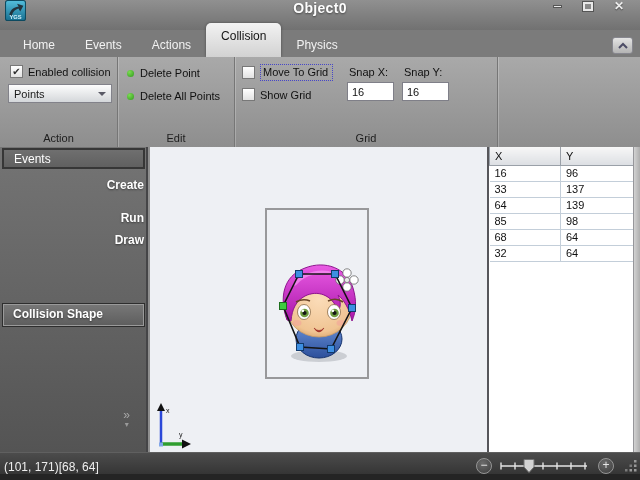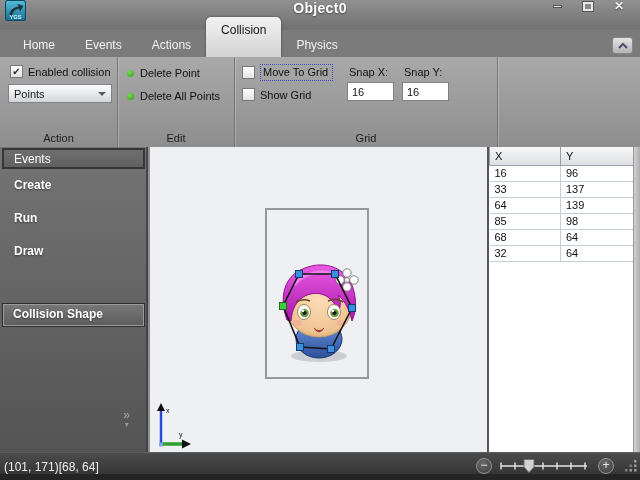--- a/index.html
+++ b/index.html
@@ -17,21 +17,21 @@
   .win-btn { width:14px; height:12px; display:flex; align-items:center; justify-content:center;
     color:#ececec; font-size:11px; cursor:pointer; text-shadow:0 1px 1px rgba(0,0,0,.5); }
   .glyph-min { width:9px; height:3px; background:#e8e8e8; border:1px solid #555; }
   .glyph-max { width:10px; height:9px; border:2px solid #e8e8e8; outline:1px solid #555; }
   .glyph-close { font-weight:bold; font-size:12px; }
 
   
   .tabstrip { position:absolute; left:0; top:30px; width:640px; height:27px; background:#7b7b7b;
     display:flex; align-items:flex-end; padding-left:8px; }
   .tab { height:24px; line-height:24px; padding:0 15px; font-size:12px; color:#f2f2f2; cursor:pointer; }
-  .tab.active { background:linear-gradient(#f2f2f2,#d2d2d2); color:#141414; height:40px; line-height:26px;
+  .tab.active { background:linear-gradient(#f2f2f2,#d2d2d2); color:#141414; height:34px; line-height:26px;
     border-radius:5px 5px 0 0; box-shadow:0 0 3px rgba(0,0,0,.4);margin-top:41px; }
   .ribbon-collapse { margin-left:auto; margin-right:7px; margin-bottom:3px; width:21px; height:17px;
     background:linear-gradient(#e4e4e4,#b4b4b4); border:1px solid #87878f; border-radius:3px;
     display:flex; align-items:center; justify-content:center; cursor:pointer; }
 
   
   .ribbon { position:absolute; left:0; top:57px; width:640px; height:90px;
     background:linear-gradient(#a9a9a9,#8e8e8e); display:flex; }
   .group { position:relative; height:90px; border-right:1px solid #767676;
     box-shadow:1px 0 0 rgba(255,255,255,.22); }
@@ -60,21 +60,21 @@
     font-family:"Liberation Sans",sans-serif; font-size:11px; color:#111; padding:0 4px; }
 
   
   .main { position:absolute; left:0; top:147px; width:640px; height:305px; }
 
   .sidebar { position:absolute; left:0; top:0; width:148px; height:305px;
     background:linear-gradient(180deg,#747474,#545454); border-right:2px solid #454547; }
   .side-item { position:absolute; left:4px; right:2px; color:#fff; font-size:12px; padding-left:10px; cursor:pointer; }
   .side-item.boxed-dark { left:2px; right:1px; height:21px; line-height:18px;
     border:2px solid #363636; background:linear-gradient(#6f6f6f,#606060); }
-  .side-item.bold { font-weight:bold; text-shadow:0 1px 2px rgba(0,0,0,.45); }
+  .side-item.bold { font-weight:bold; text-shadow:0 1px 2px rgba(0,0,0,.45);text-align:right; }
   .side-item.boxed-sel { left:2px; right:1px; height:24px; line-height:21px; font-weight:bold;
     border:1px solid #2e2e2e; box-shadow:inset 0 0 0 1px #9a9a9a; background:linear-gradient(#787878,#5d5d5d);
     text-shadow:0 1px 2px rgba(0,0,0,.45); }
   .side-collapse { position:absolute; right:16px; bottom:22px; text-align:center; color:#a8a8a8;
     font-size:12px; line-height:10px; cursor:pointer; }
   .side-collapse .tri { color:#9a9a9a; font-size:8px; }
 
   .canvas { position:absolute; left:150px; top:0; width:337px; height:305px; background:#eef0f4; overflow:hidden; }
   .sprite-rect { position:absolute; left:115px; top:61px; width:104px; height:171px; border:2px solid #98989a; }
   .sprite-rect svg { position:absolute; overflow:visible; }
@@ -190,21 +190,21 @@
 
     <div class="group group-rest"></div>
   </div>
 
   <div class="main">
 
     <div class="sidebar">
       <div class="side-item boxed-dark" style="top:1px;">Events</div>
       <div class="side-item bold" style="top:31px;">Create</div>
       <div class="side-item bold" style="top:64px;">Run</div>
-      <div class="side-item bold" style="top:97px;">Draw</div>
+      <div class="side-item bold" style="top:86px;">Draw</div>
       <div class="side-item boxed-sel" style="top:156px;">Collision Shape</div>
       <div class="side-collapse">
         <div>»</div>
         <div class="tri">▾</div>
       </div>
     </div>
 
     <div class="canvas">
       <div class="sprite-rect">
 

